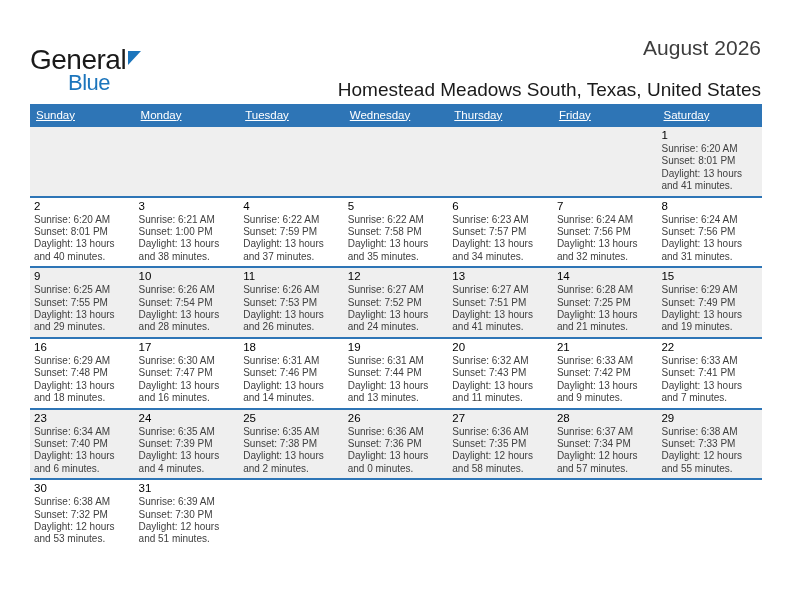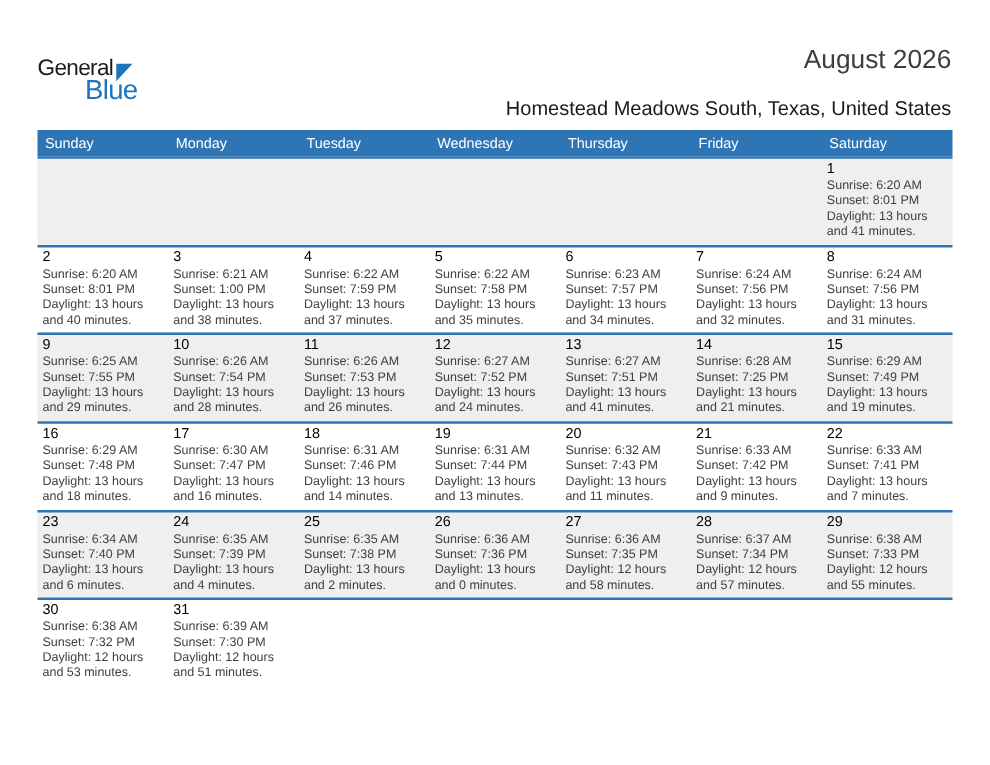--- a/index.html
+++ b/index.html
@@ -8,40 +8,40 @@
     position: relative;
     width: 792px;
     height: 612px;
     background: #ffffff;
     font-family: "Liberation Sans", sans-serif;
     overflow: hidden;
     margin: 0 auto;
   }
   
   .logo { position: absolute; left: 30px; top: 44px; }
-  .logo-line1 { display: flex; align-items: flex-start; font-size: 18px; color: #1a1a1a; letter-spacing: -0.5px; }
+  .logo-line1 { display: flex; align-items: flex-start; font-size: 28px; color: #1a1a1a; letter-spacing: -0.5px; }
   .logo-triangle {
     width: 0; height: 0;
     border-top: 14px solid var(--logo-blue, #1c75bc);
     border-right: 13px solid transparent;
     margin-left: 2px; margin-top: 7px;
   }
   .logo-line2 { font-size: 22px; color: var(--logo-blue, #1c75bc); margin-left: 38px; margin-top: -6px; letter-spacing: -0.5px; }
   
   .title { position: absolute; top: 36px; right: 31px; font-size: 21px; color: #3d3d3d; }
-  .subtitle { position: absolute; top: 79px; right: 31px; font-size: 16px; color: #1a1a1a; }
+  .subtitle { position: absolute; top: 79px; right: 31px; font-size: 19px; color: #1a1a1a; }
   
   .calendar { position: absolute; left: 30px; top: 104px; width: 732px; }
   .weekday-row {
     display: flex;
     background: var(--header-bg, #2e75b6);
     height: 21px;
     align-items: center;
   }
-  .weekday-cell { flex: 1 1 0; color: #ffffff; font-size: 11.5px; padding-left: 6px; overflow: hidden; white-space: nowrap; }
+  .weekday-cell { flex: 1 1 0; color: #ffffff; font-size: 11.5px; padding-left: 6px; overflow: hidden; white-space: nowrap; text-decoration: underline; }
   .week-row {
     display: flex;
     border-top: 2px solid var(--separator, #2e75b6);
     min-height: 69px;
     background: #ffffff;
   }
   .week-row.alt { background: var(--alt-row, #efefef); }
   .day-cell { flex: 1 1 0; padding: 2px 4px 3px 4px; overflow: hidden; }
   .day-number { font-size: 11.5px; color: #000000; margin-bottom: 2px; }
   .day-line { font-size: 10px; color: #404040; line-height: 12.4px; white-space: nowrap; }

